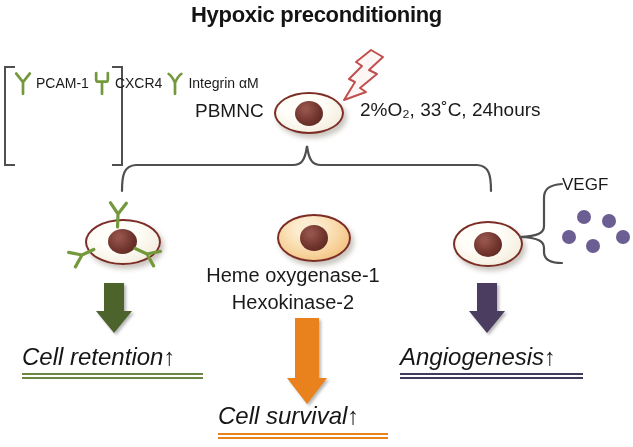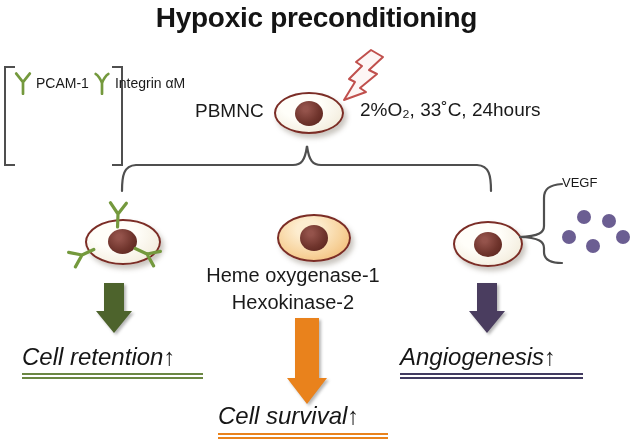--- a/index.html
+++ b/index.html
@@ -3,21 +3,21 @@
 <meta charset="utf-8">
 <style>
   html,body{margin:0;padding:0;background:#fff;}
   #figure{
     position:relative;width:633px;height:447px;background:#fff;overflow:hidden;
     font-family:"Liberation Sans",sans-serif;color:#1a1a1a;
   }
   .abs{position:absolute;}
   .title{
     left:0;top:2px;width:633px;text-align:center;
-    font-size:28px;font-weight:bold;letter-spacing:-0.3px;color:#141414;
+    font-size:22px;font-weight:bold;letter-spacing:-0.3px;color:#141414;
   }
   
   .bracket{width:9px;height:96px;top:66px;}
   .bracket.lb{left:4px;border-left:2.5px solid #4f4f4f;border-top:2.5px solid #4f4f4f;border-bottom:2.5px solid #4f4f4f;}
   .bracket.rb{left:112px;border-right:2.5px solid #4f4f4f;border-top:2.5px solid #4f4f4f;border-bottom:2.5px solid #4f4f4f;}
   .legend{left:14px;top:71px;display:flex;flex-direction:row;gap:4px;}
   .legend-row{display:flex;align-items:center;gap:4px;height:24px;}
   .legend-row svg{flex:0 0 auto;}
   .legend-label{font-size:14px;white-space:nowrap;}
   
@@ -30,21 +30,21 @@
     background:radial-gradient(ellipse at 42% 30%,#fdedd0 20%,#f7d29b 60%,#eeb066 100%);
   }
   .nucleus{
     border-radius:50%;
     background:radial-gradient(circle at 38% 32%,#94534b 10%,#70352d 55%,#531f19 100%);
   }
   .plain-label{font-size:19px;white-space:nowrap;}
   .condition{left:360px;top:87px;font-size:19px;white-space:nowrap;margin-top:12px;}
   .pbmnc{left:195px;top:100px;}
   .mediators{left:192px;top:262px;width:202px;text-align:center;font-size:20px;line-height:27px;}
-  .vegf{left:562px;top:175px;font-size:13px;}
+  .vegf{left:562px;top:175px;font-size:17px;}
   .outcome{font-size:24px;font-style:italic;white-space:nowrap;color:#161616;}
   .dbl-underline{height:6px;box-sizing:border-box;}
   .u-green{border-top:2px solid #6b8742;border-bottom:2px solid #6b8742;}
   .u-orange{border-top:2px solid #e9821c;border-bottom:2px solid #e9821c;}
   .u-purple{border-top:2px solid #413a60;border-bottom:2px solid #413a60;}
   svg{display:block;}
   .overlay{left:0;top:0;pointer-events:none;}
 </style>
 </head>
 <body>
@@ -54,20 +54,26 @@
   <div class="abs title">Hypoxic preconditioning</div>
 
   <div class="abs bracket lb"></div>
   <div class="abs bracket rb"></div>
   <div class="abs legend">
     <div class="legend-row">
       <svg width="18" height="24" viewBox="0 0 20 26">
         <path d="M10 12 L2.5 2.5 M10 12 L17.5 2.5 M10 12 L10 25" stroke="#74993d" stroke-width="3" fill="none" stroke-linecap="round"></path>
       </svg>
       <span class="legend-label">PCAM-1</span>
+    </div>
+    <div class="legend-row">
+      <svg width="18" height="24" viewBox="0 0 20 26">
+        <path d="M3.5 2 V9 Q3.5 11.5 6 11.5 H14 Q16.5 11.5 16.5 9 V2 M10 11.5 V25" stroke="#74993d" stroke-width="3" fill="none" stroke-linecap="round"></path>
+      </svg>
+      <span class="legend-label">CXCR4</span>
     </div>
     <div class="legend-row">
       <svg width="18" height="24" viewBox="0 0 20 26">
         <path d="M10 13 C8 8 6 5 3 3 M10 13 C12 8 14 5 17 3 M10 13 V25" stroke="#74993d" stroke-width="3" fill="none" stroke-linecap="round"></path>
       </svg>
       <span class="legend-label">Integrin αM</span>
     </div>
   </div>
 
   <div class="abs plain-label pbmnc">PBMNC</div>

